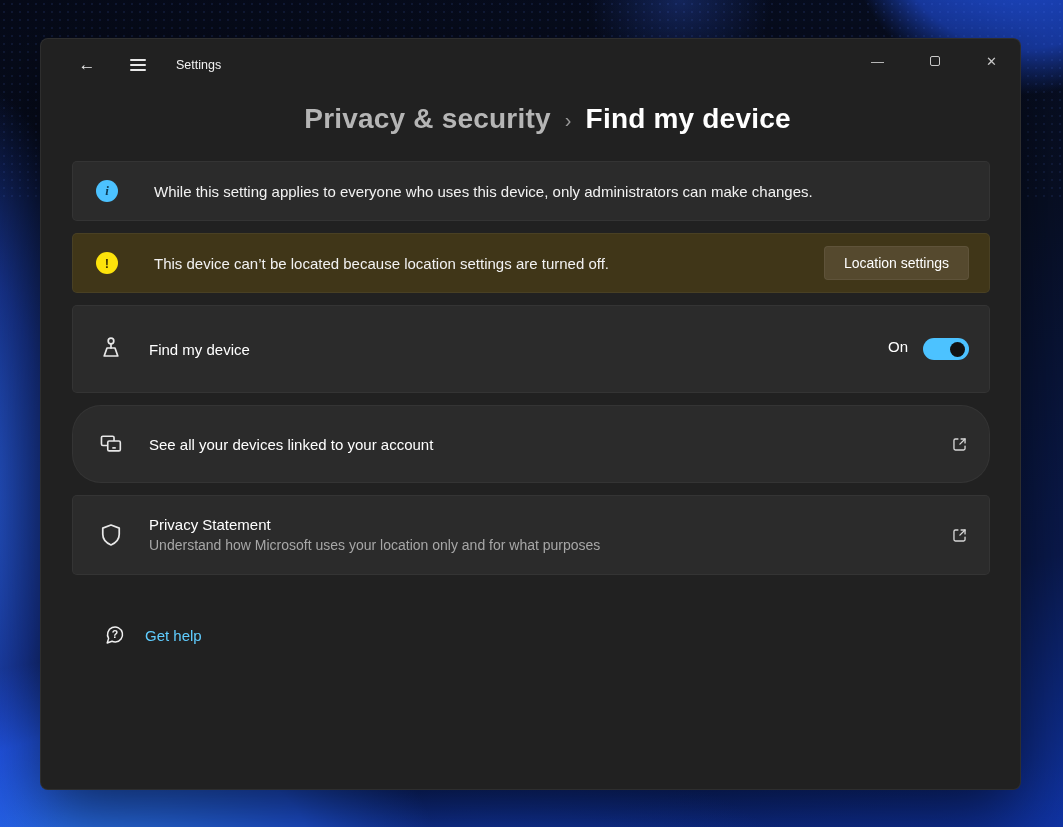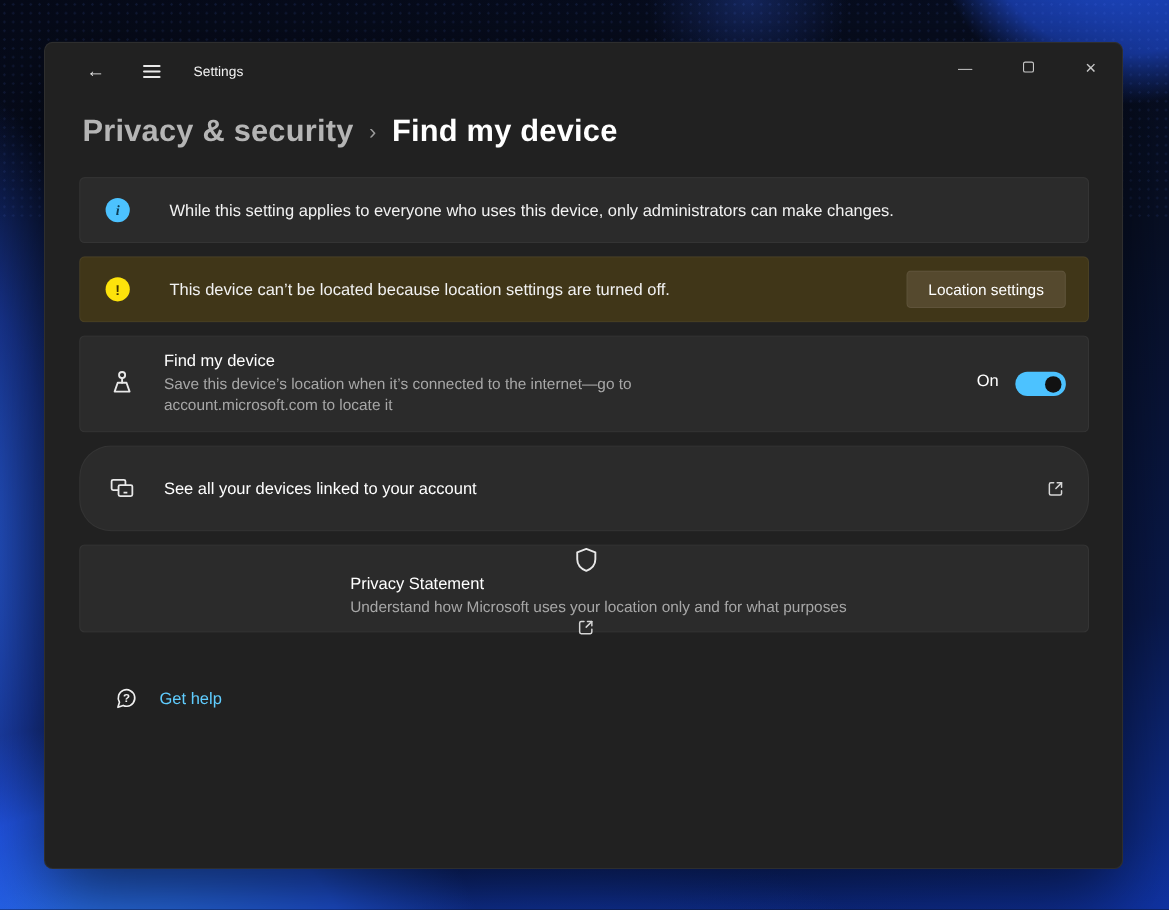--- a/index.html
+++ b/index.html
@@ -55,21 +55,21 @@
   .menu-glyph::after  { position:absolute; top: 5px; }
   .app-title { margin-left:22px; font-size:12.5px; color:#f2f2f2; }
   .caption-controls { position:absolute; top:0; right:0; display:flex; height:44px; }
   .caption-btn {
     width:57px; height:100%; background:none; border:none; color:#c9c9c9; cursor:pointer;
     display:flex; align-items:center; justify-content:center; font-size:13px;
   }
   .max-box { display:block; width:10px; height:10px; border:1px solid #c9c9c9; border-radius:2px; }
 
   
-  .breadcrumb { margin:12px 0 0 34px; font-size:28px; font-weight:600; letter-spacing:.2px; display:flex; align-items:center; }
+  .breadcrumb { margin:12px 0 0 34px; font-size:28px; font-weight:600; letter-spacing:.2px; display:flex; align-items:center;justify-content:center; }
   .crumb-parent { color:#b5b5b5; cursor:pointer; }
   .crumb-sep { color:#9a9a9a; font-size:20px; font-weight:400; margin:3px 14px 0 14px; }
   .crumb-current { color:#ffffff; }
 
   
   .content { margin:26px 30px 0 31px; }
 
   .row-gap { margin-top:12px; }
 
   .banner, .card {
@@ -94,21 +94,21 @@
   .warn-btn {
     background:var(--warning-button-bg,#55492e);
     color:#ffffff; border:1px solid rgba(255,255,255,0.06); border-radius:4px;
     font-size:14px; padding:8px 19px; cursor:pointer; flex:0 0 auto;
     font-family:inherit;
   }
 
   .card { cursor:default; }
   .card-fmd { height:88px; }
   .card-linked { height:78px; cursor:pointer;border-radius:29px; }
-  .card-privacy { height:80px; cursor:pointer;flex-direction:column; }
+  .card-privacy { height:80px; cursor:pointer; }
   .card-icon { width:30px; flex:0 0 auto; display:flex; align-items:center; justify-content:center; color:#e8e8e8; }
   .card-body { margin-left:23px; flex:1 1 auto; }
   .card-title { font-size:15px; color:#ffffff; }
   .card-desc { font-size:14px; color:#a7a7a7; margin-top:3px; line-height:19px; max-width:500px; }
 
   .toggle-wrap { display:flex; gap:15px; flex:0 0 auto; }
   .toggle-state { font-size:15px; color:#ffffff; }
   .toggle {
     width:46px; height:22px; border-radius:11px;
     background:var(--accent,#4cc2ff); border:none; position:relative; cursor:pointer;
@@ -180,21 +180,20 @@
     <div class="card card-fmd row-gap">
       <span class="card-icon">
         <svg width="28" height="28" viewBox="0 0 28 28" fill="none" stroke="currentColor" stroke-width="1.7" stroke-linejoin="round" stroke-linecap="round">
           <circle cx="14" cy="6" r="2.8"></circle>
           <line x1="14" y1="8.8" x2="14" y2="13"></line>
           <path d="M10 13 h8 l2.8 8 h-13.6 Z"></path>
         </svg>
       </span>
       <div class="card-body">
         <div class="card-title">Find my device</div>
-        <div class="card-desc">Save this device’s location when it’s connected to the internet—go to account.microsoft.com to locate it</div>
       </div>
       <div class="toggle-wrap">
         <span class="toggle-state">On</span>
         <button class="toggle" aria-checked="true" role="switch">
           <span class="toggle-knob"></span>
         </button>
       </div>
     </div>
 
     <div class="card card-linked row-gap">

